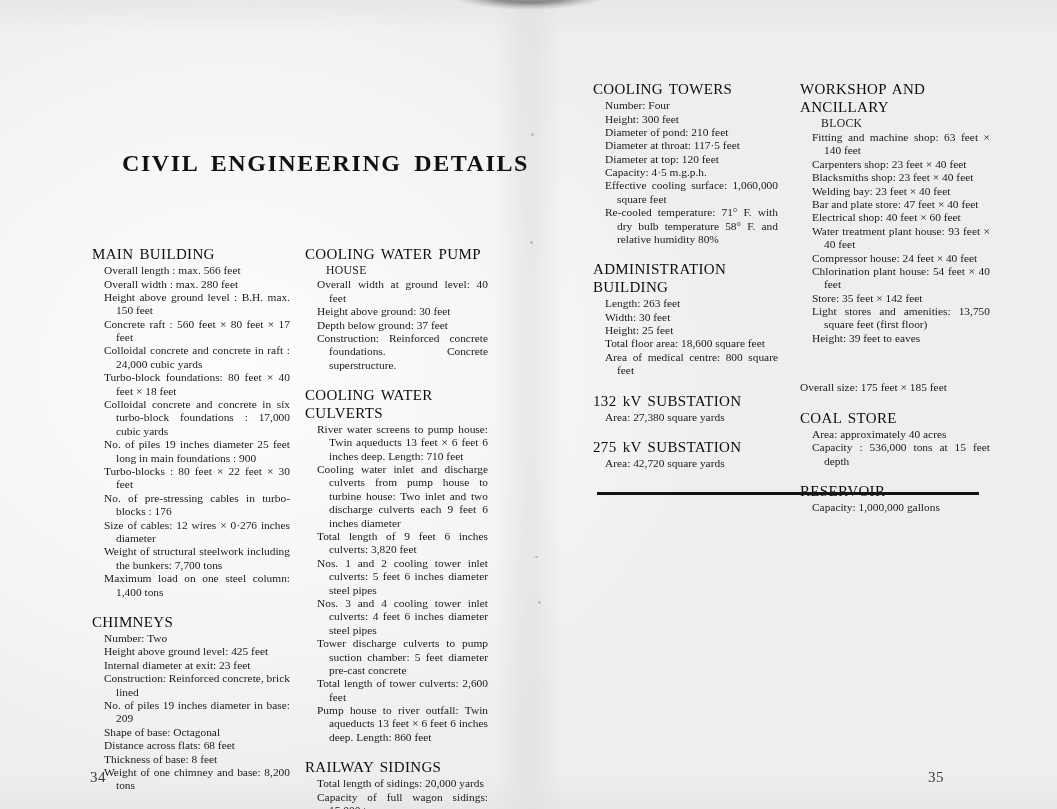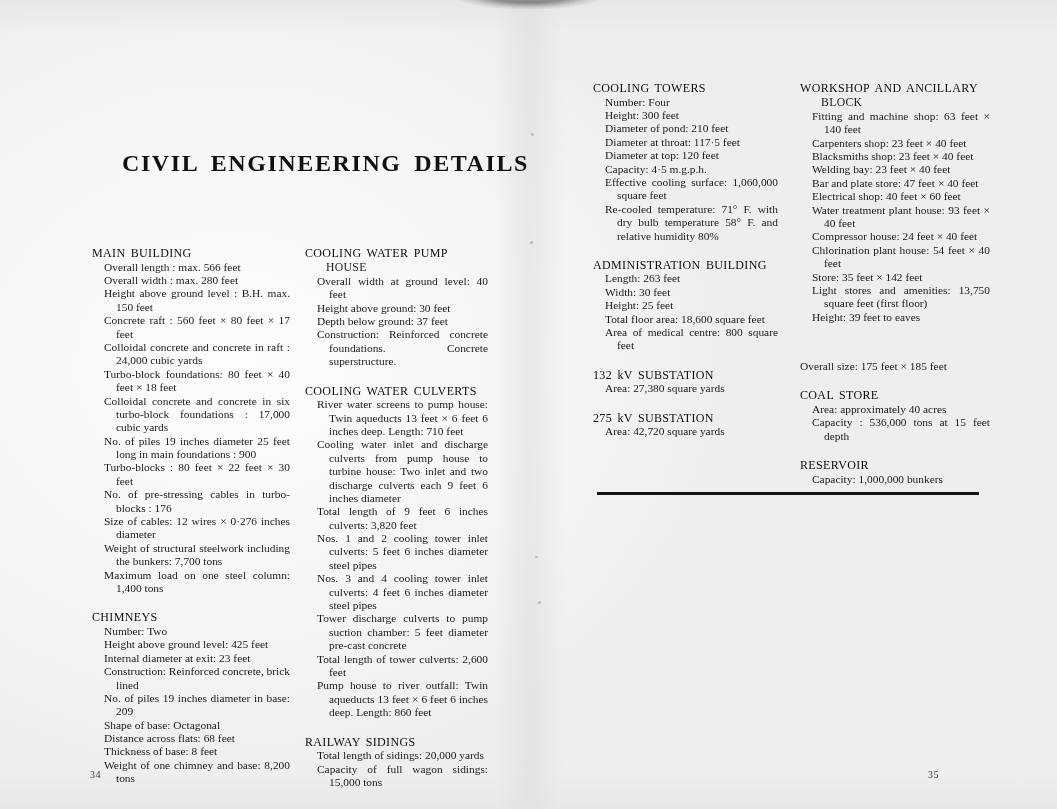--- a/index.html
+++ b/index.html
@@ -76,21 +76,21 @@
   }
   .col-1 { left: 92px;  top: 246px; width: 198px; }
   .col-2 { left: 305px; top: 246px; width: 183px; }
   .col-3 { left: 593px; top: 81px;  width: 185px; }
   .col-4 { left: 800px; top: 81px;  width: 190px; }
 
   .sec { margin-bottom: 15px; }
   .sec:last-child { margin-bottom: 0; }
 
   .sec-title {
-    font-size: 12px;
+    font-size: 15px;
     letter-spacing: 0.35px;
     word-spacing: 2px;
     color: #0d0d0d;
     margin-bottom: 0.5px;
   }
   .sec-title-cont {
     font-size: 11.7px;
     letter-spacing: 0.35px;
     padding-left: 21px;
     margin-bottom: 0.5px;
@@ -120,21 +120,21 @@
     position: absolute;
     left: 597px;
     top: 492px;
     width: 382px;
     height: 2.6px;
     background: #131313;
   }
 
   .folio {
     position: absolute;
-    font-size: 10px;
+    font-size: 15px;
     color: #3a3a3a;
     letter-spacing: 0.5px;
   }
   .folio-left  { left: 90px;  top: 769px; }
   .folio-right { left: 928px; top: 769px; }
 
   
   .speck { position: absolute; background: #b9b9b7; border-radius: 50%; }
 </style>
 </head>
@@ -255,21 +255,21 @@
         <div class="entry wrap just">Height: 39 feet to eaves</div>
         <div class="entry flush">Overall size: 175 feet × 185 feet</div>
       </div>
       <div class="sec">
         <div class="sec-title">COAL STORE</div>
         <div class="entry wrap just">Area: approximately 40 acres</div>
         <div class="entry wrap just">Capacity :  536,000 tons at 15 feet depth</div>
       </div>
       <div class="sec">
         <div class="sec-title">RESERVOIR</div>
-        <div class="entry wrap just">Capacity: 1,000,000 bunkers</div>
+        <div class="entry wrap just">Capacity: 1,000,000 gallons</div>
       </div>
     </div>
 
   <div class="rule"></div>
 
   <div class="folio folio-left">34</div>
   <div class="folio folio-right">35</div>
 </div>
 
 </body></html>

